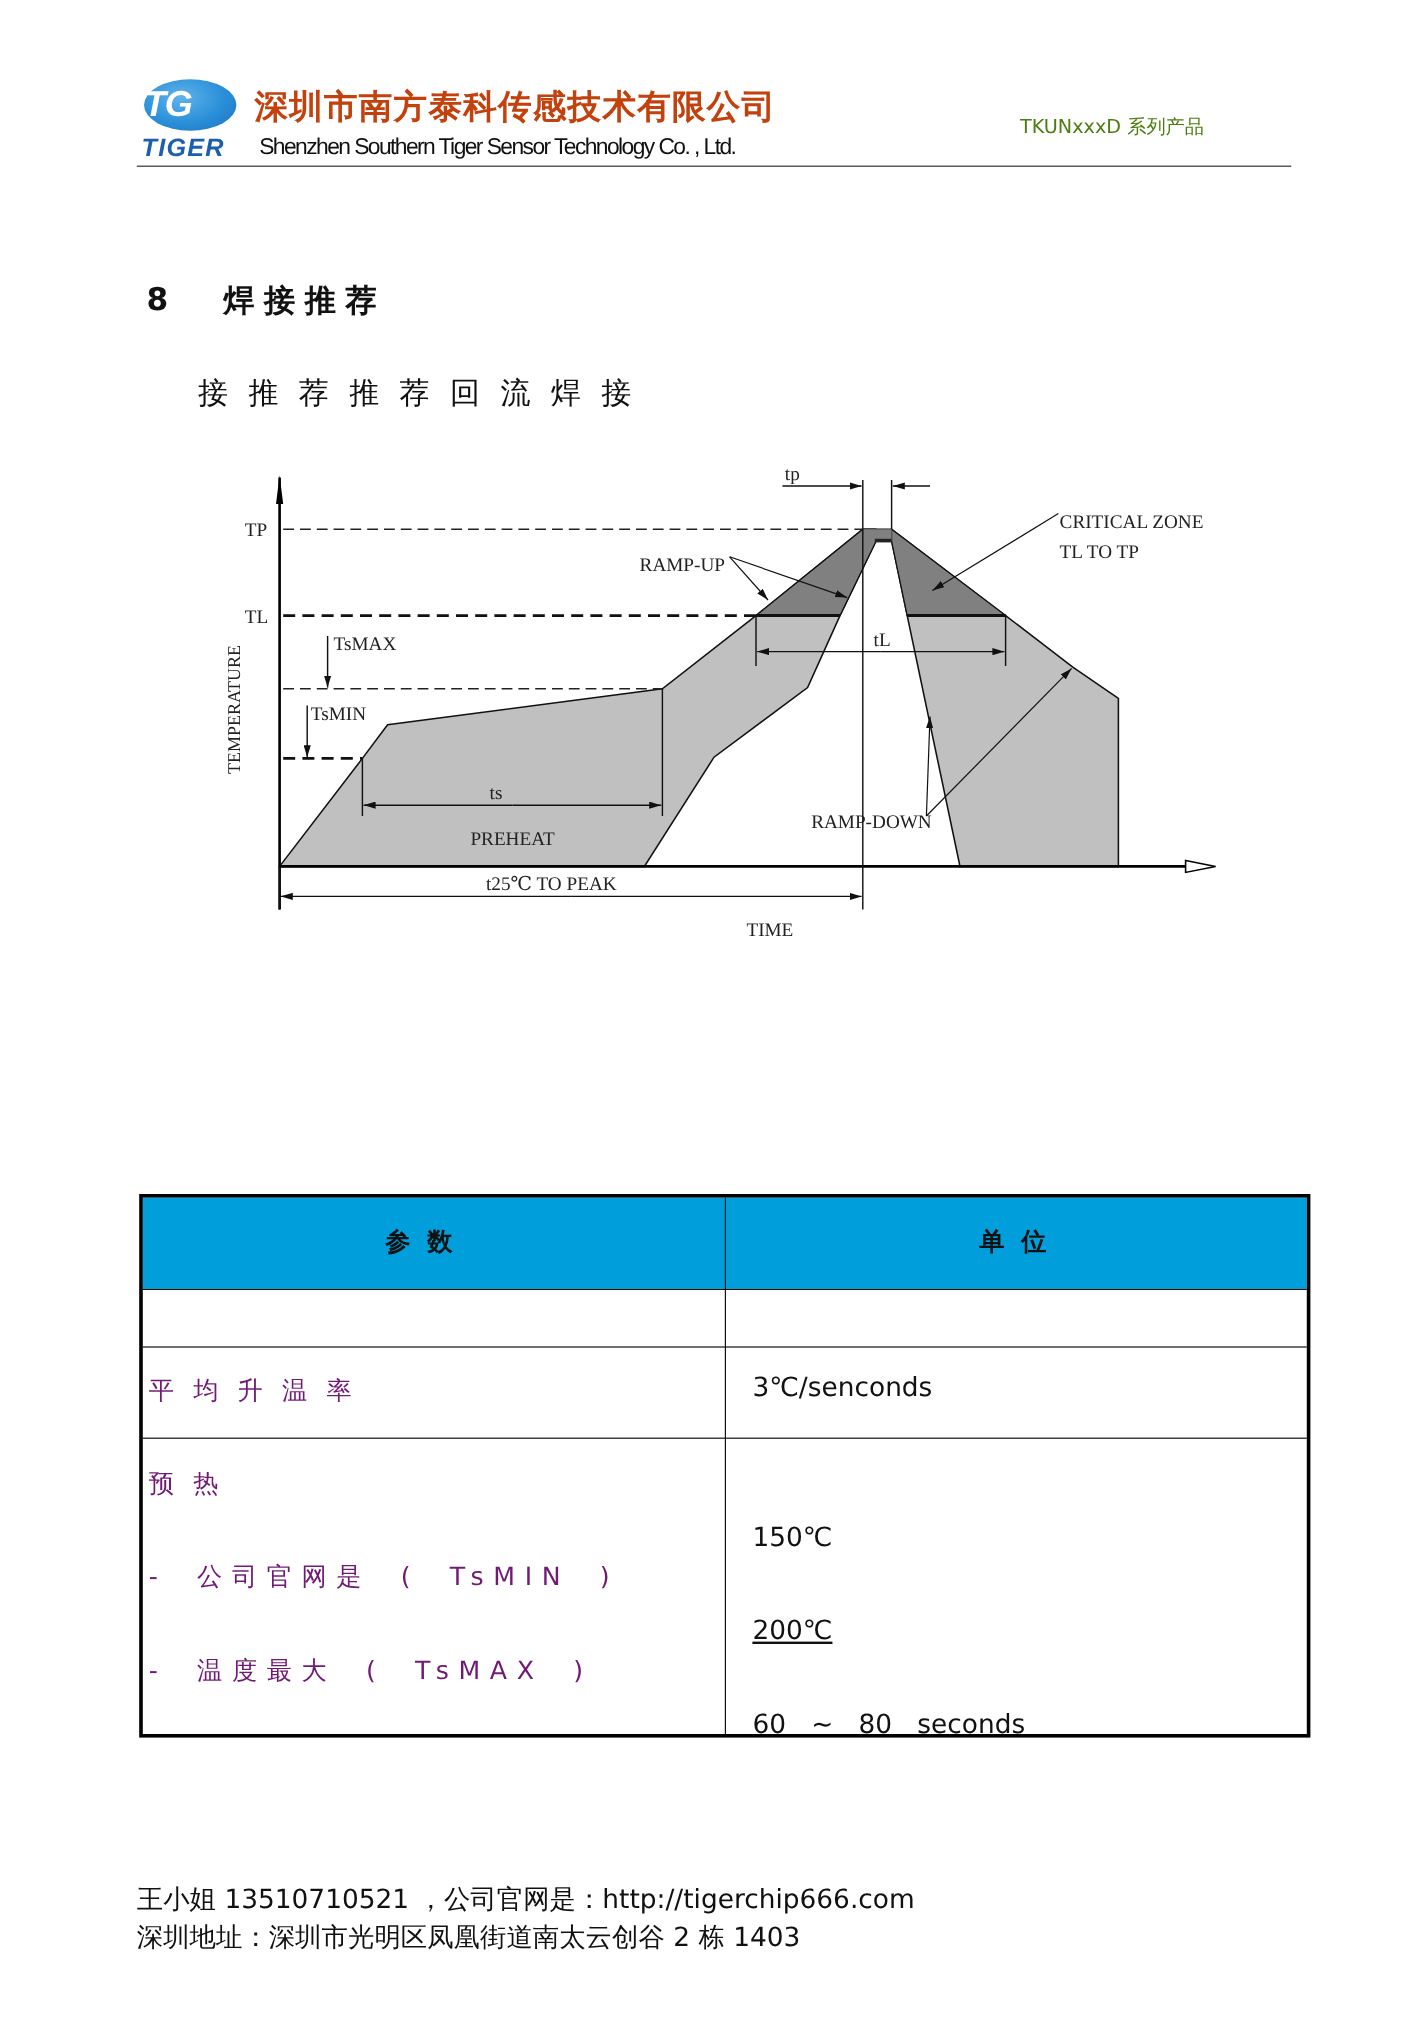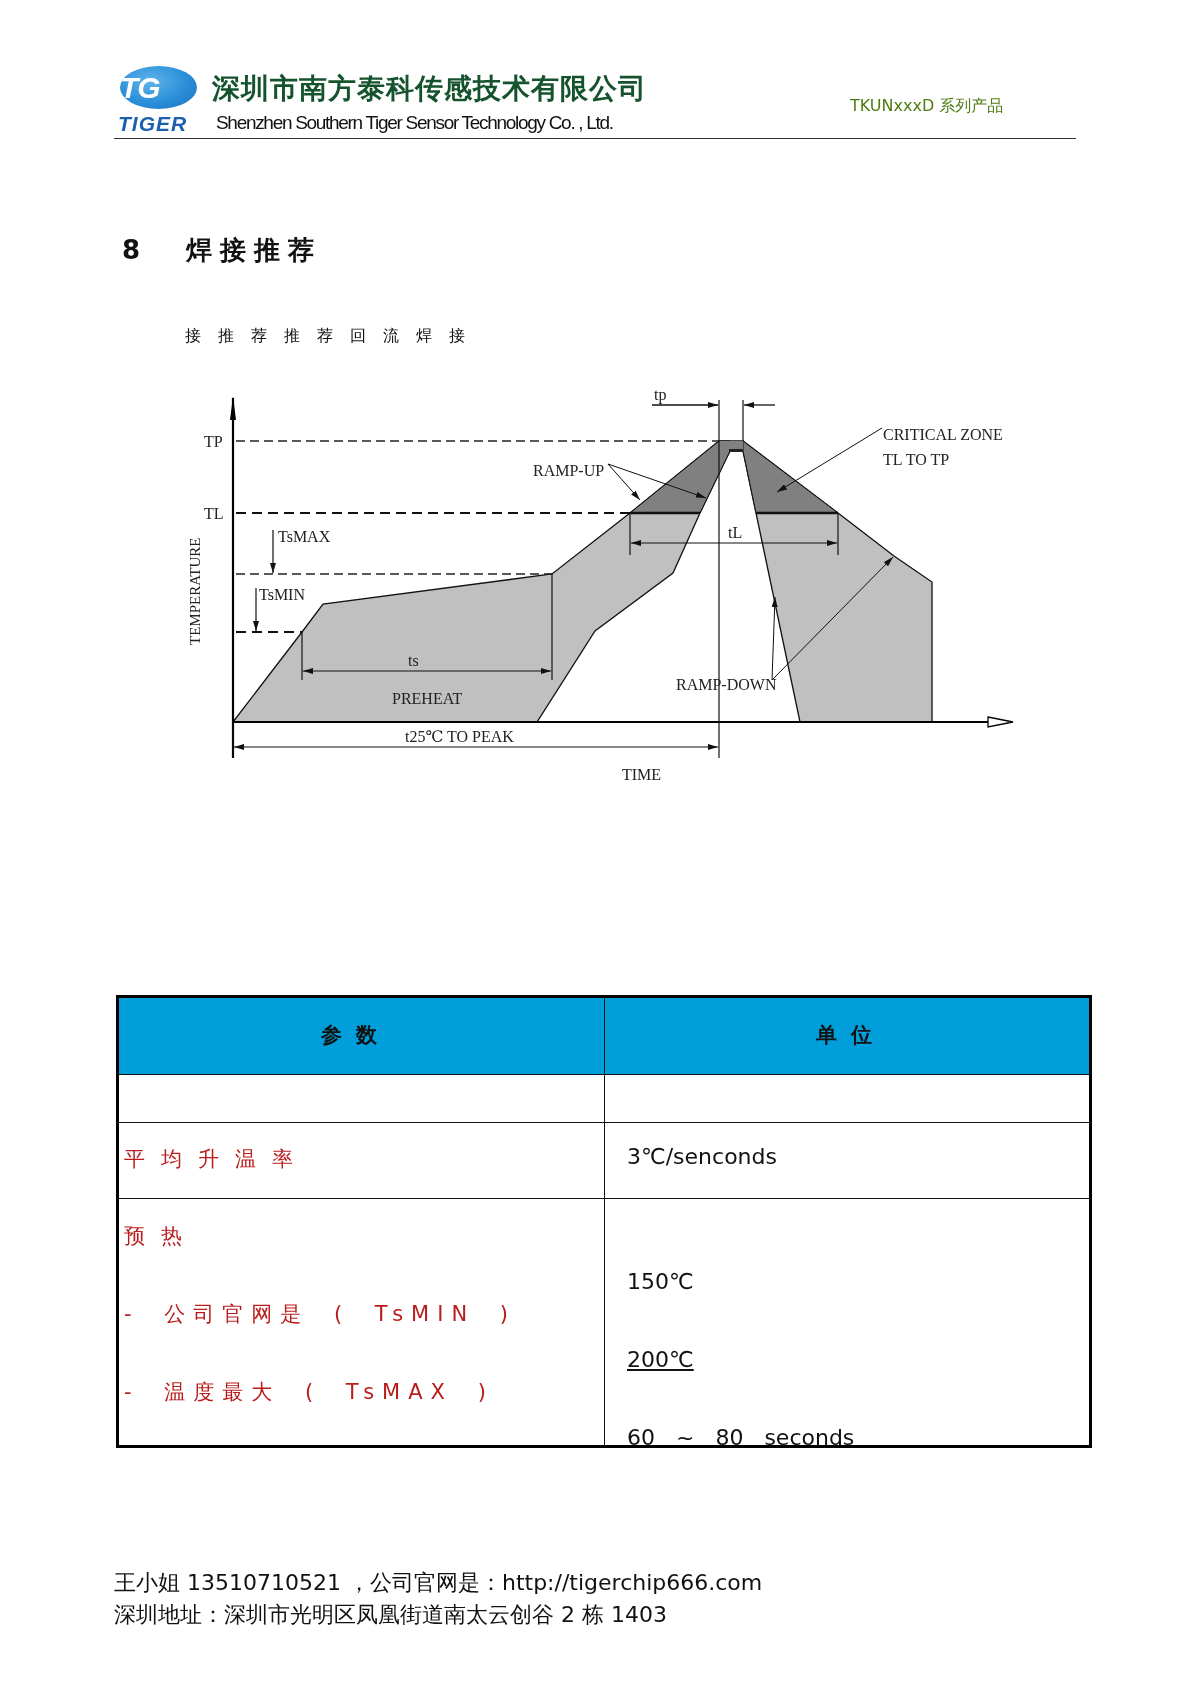--- a/index.html
+++ b/index.html
@@ -7,39 +7,39 @@
          font-family:"DejaVu Sans", "Liberation Sans", sans-serif; color:#111; }
   .abs { position:absolute; }
   
   .logo-ellipse { left:120px; top:66px; width:77px; height:43px; border-radius:50%;
     background:radial-gradient(ellipse at 40% 35%, #5fb3ea 0%, #2a8fd8 55%, #1c6fbf 100%); }
   .logo-tg { left:120px; top:66px; width:77px; height:43px; color:#fff; font-style:italic;
     font-weight:bold; font-size:30px; line-height:43px; letter-spacing:-1px;
     font-family:"Liberation Sans", sans-serif; }
   .logo-tiger { left:118px; top:112px; font-size:21px; font-weight:bold; font-style:italic;
     color:#1c5fae; letter-spacing:1px; font-family:"Liberation Sans", sans-serif; }
-  .company-cn { left:212px; top:70px; font-size:28px; font-weight:bold; letter-spacing:1px; color:#14532d; }
+  .company-cn { left:212px; top:70px; font-size:28px; font-weight:bold; letter-spacing:1px; color:#c2410c; }
   .company-en { left:216px; top:112px; font-size:19px; letter-spacing:-1.3px; color:#111;
     font-family:"Liberation Sans", sans-serif; }
   .product { left:850px; top:96px; font-size:16px; color:#4d7c0f; }
   .header-rule { left:114px; top:138px; width:962px; height:0; border-top:1.6px solid #333; }
   
   .sec-num { left:122px; top:235px; font-size:26px; font-weight:bold; }
   .sec-title { left:186px; top:233px; font-size:26px; font-weight:bold; letter-spacing:8px; }
-  .subtitle { left:165px; top:326px; font-size:16px; letter-spacing:17px;margin-left:20px; }
+  .subtitle { left:165px; top:311px; font-size:25px; letter-spacing:17px; }
   
   #chart { left:0; top:0; width:1190px; height:820px; }
   .ctext { font-family:"Liberation Serif", "DejaVu Serif", serif; font-size:16px; fill:#222; }
   
   .tbl { left:116px; top:995px; width:976px; height:453px; border:3px solid #000; box-sizing:border-box; }
   .tbl-head { left:119px; top:998px; width:970px; height:76px; background:#009fdc; }
   .hline { height:0; border-top:1.5px solid #111; }
   .vline { width:0; border-left:1.5px solid #111; }
   .th { font-size:21px; font-weight:bold; letter-spacing:14px; color:#111; }
-  .td { font-size:21px; color:#b91c1c; }
+  .td { font-size:21px; color:#701a75; }
   .cn-spaced { letter-spacing:16px; }
   .val { font-size:22px; color:#111; font-family:"DejaVu Sans", sans-serif; }
   .footer { left:114px; font-size:22px; color:#111; }
 </style>
 </head>
 <body>
 
 <div class="abs logo-ellipse"></div>
 <div class="abs logo-tg">TG</div>
 <div class="abs logo-tiger">TIGER</div>

